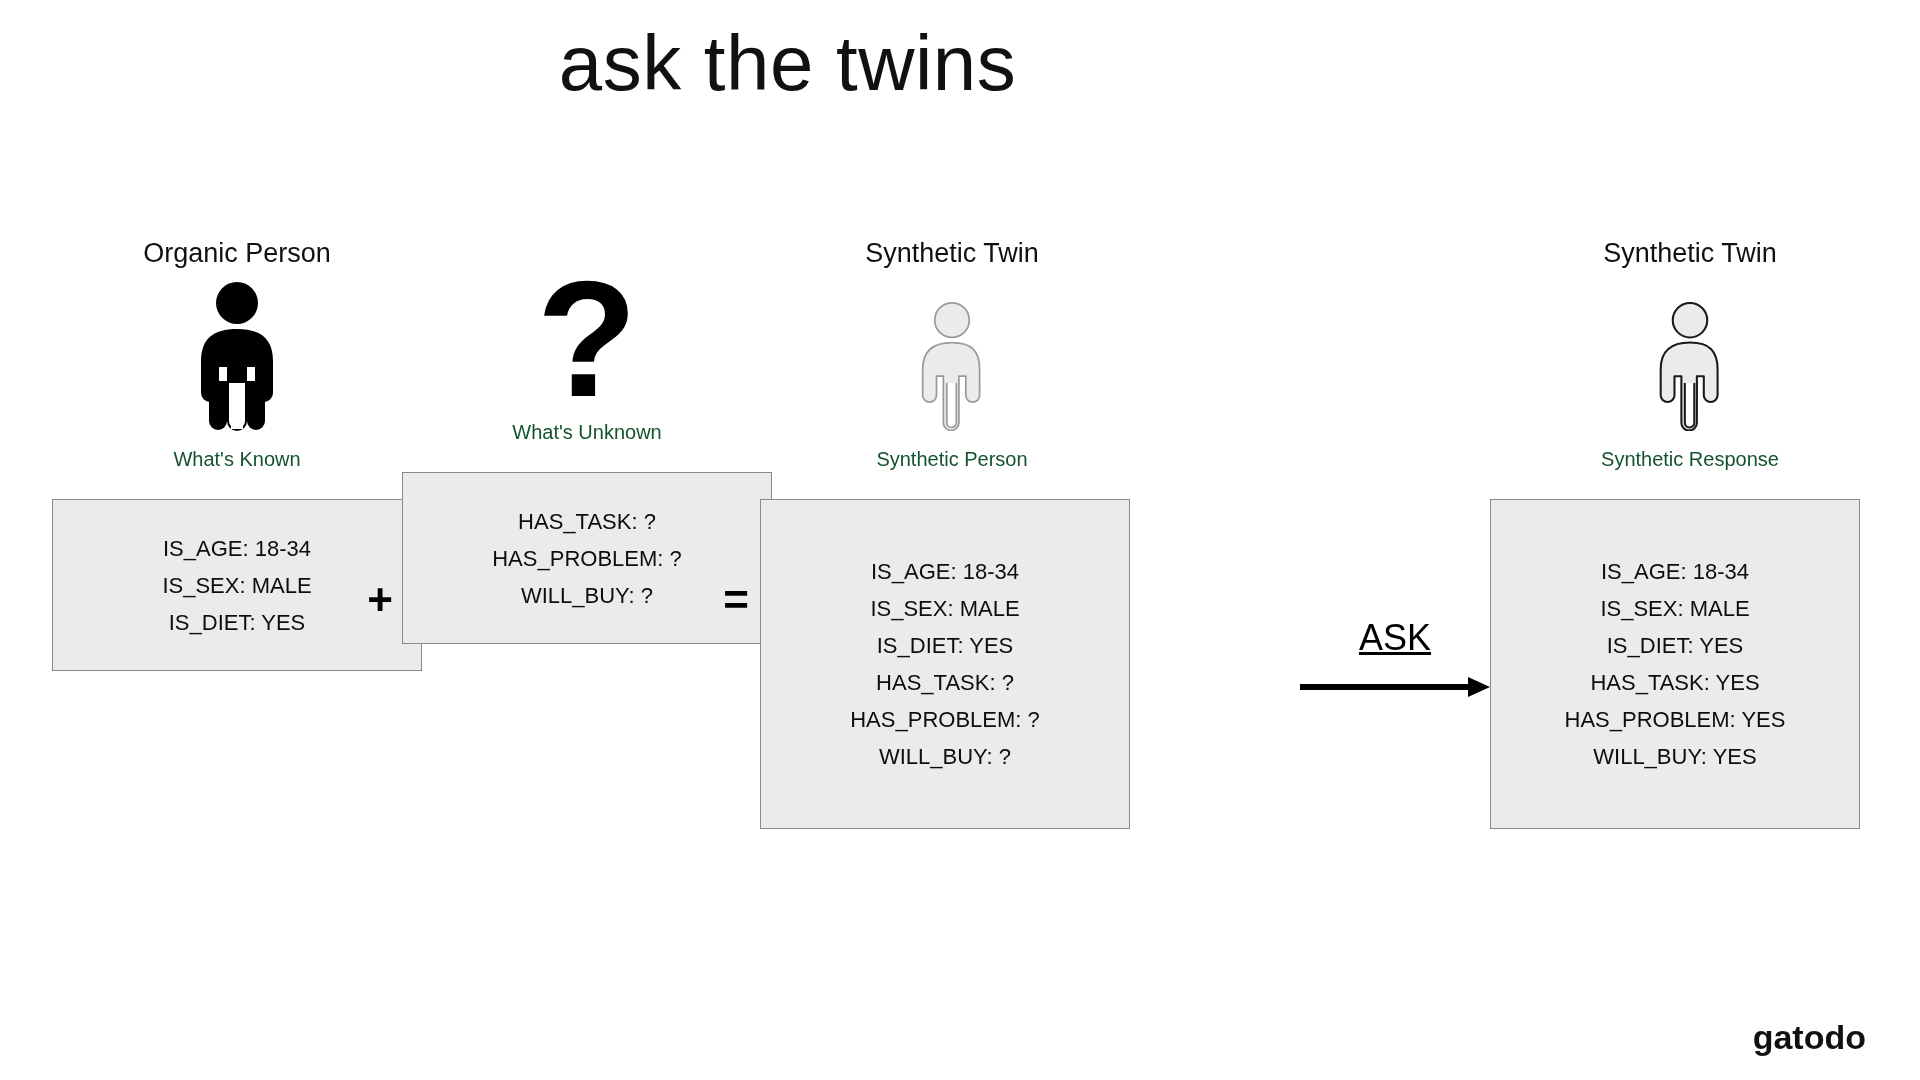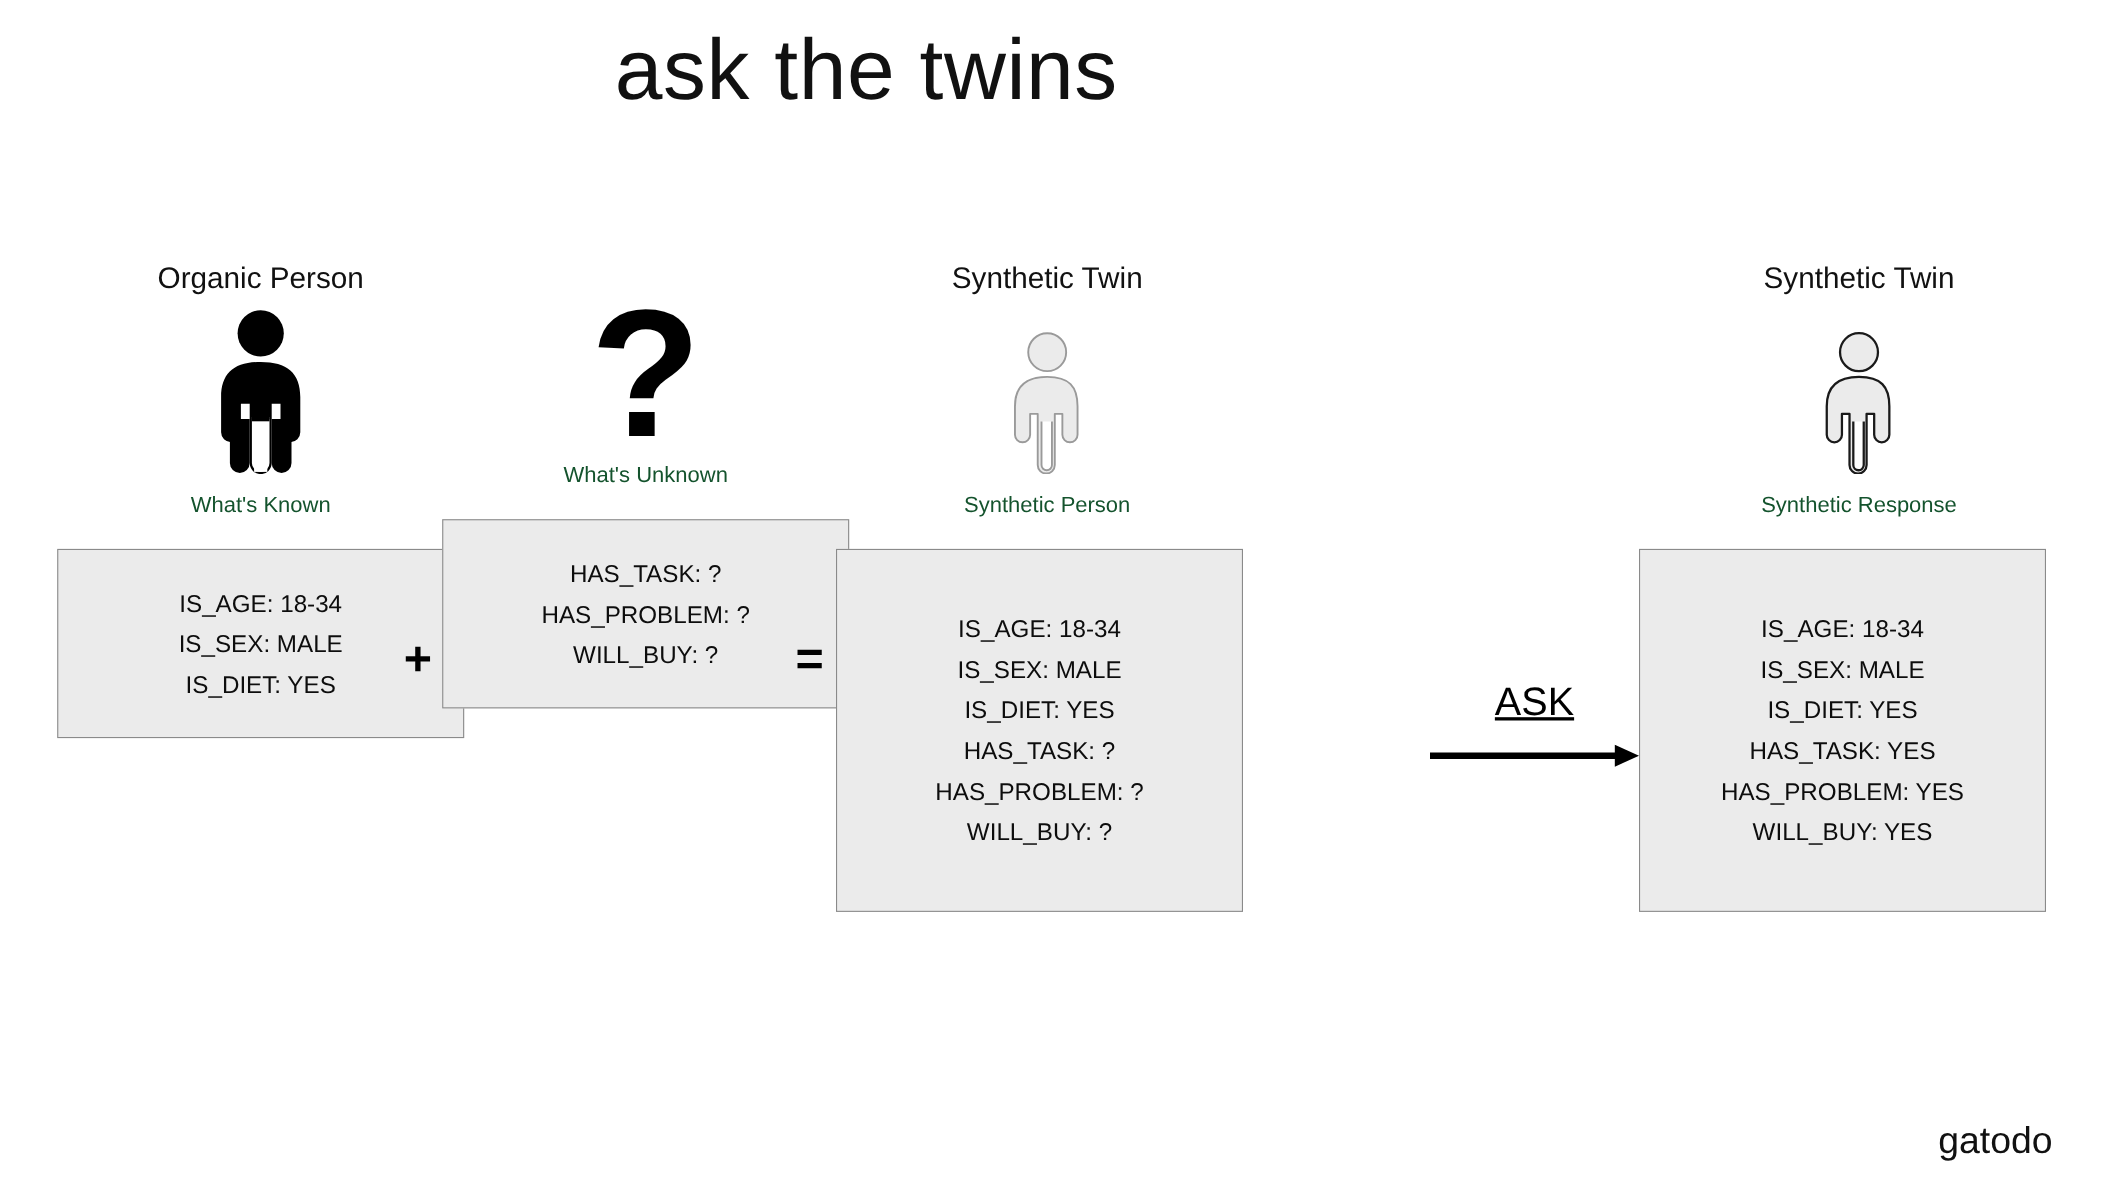--- a/index.html
+++ b/index.html
@@ -134,21 +134,21 @@
     margin-top: 18px;
     display: block;
   }
 
   
   #watermark {
     position: absolute;
     right: 54px;
     bottom: 26px;
     font-size: 34px;
-    font-weight: 400;
+    font-weight: 700;
     color: #111111;
     line-height: 1;
     margin-top: 40px;
   }
 </style>
 </head>
 <body>
 
 <div id="title">ask the twins</div>
 

